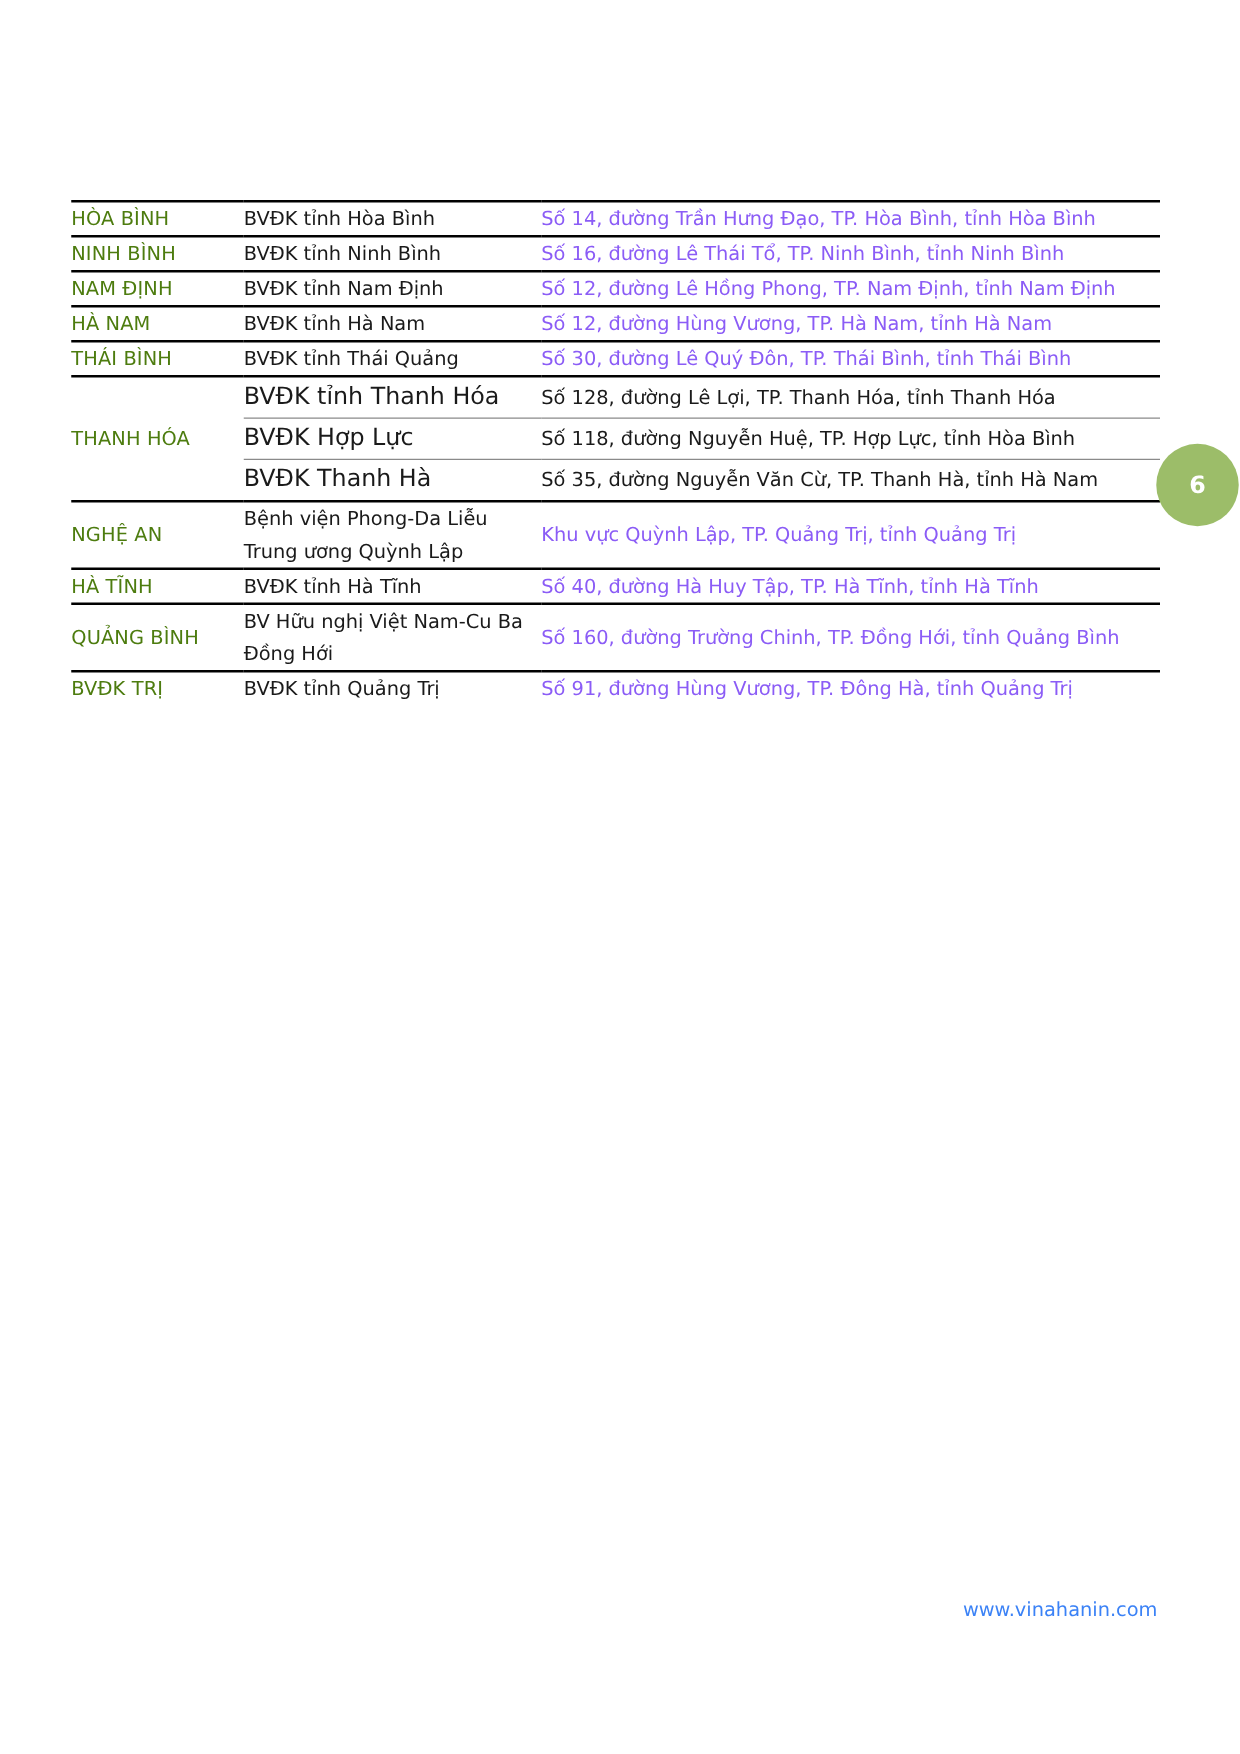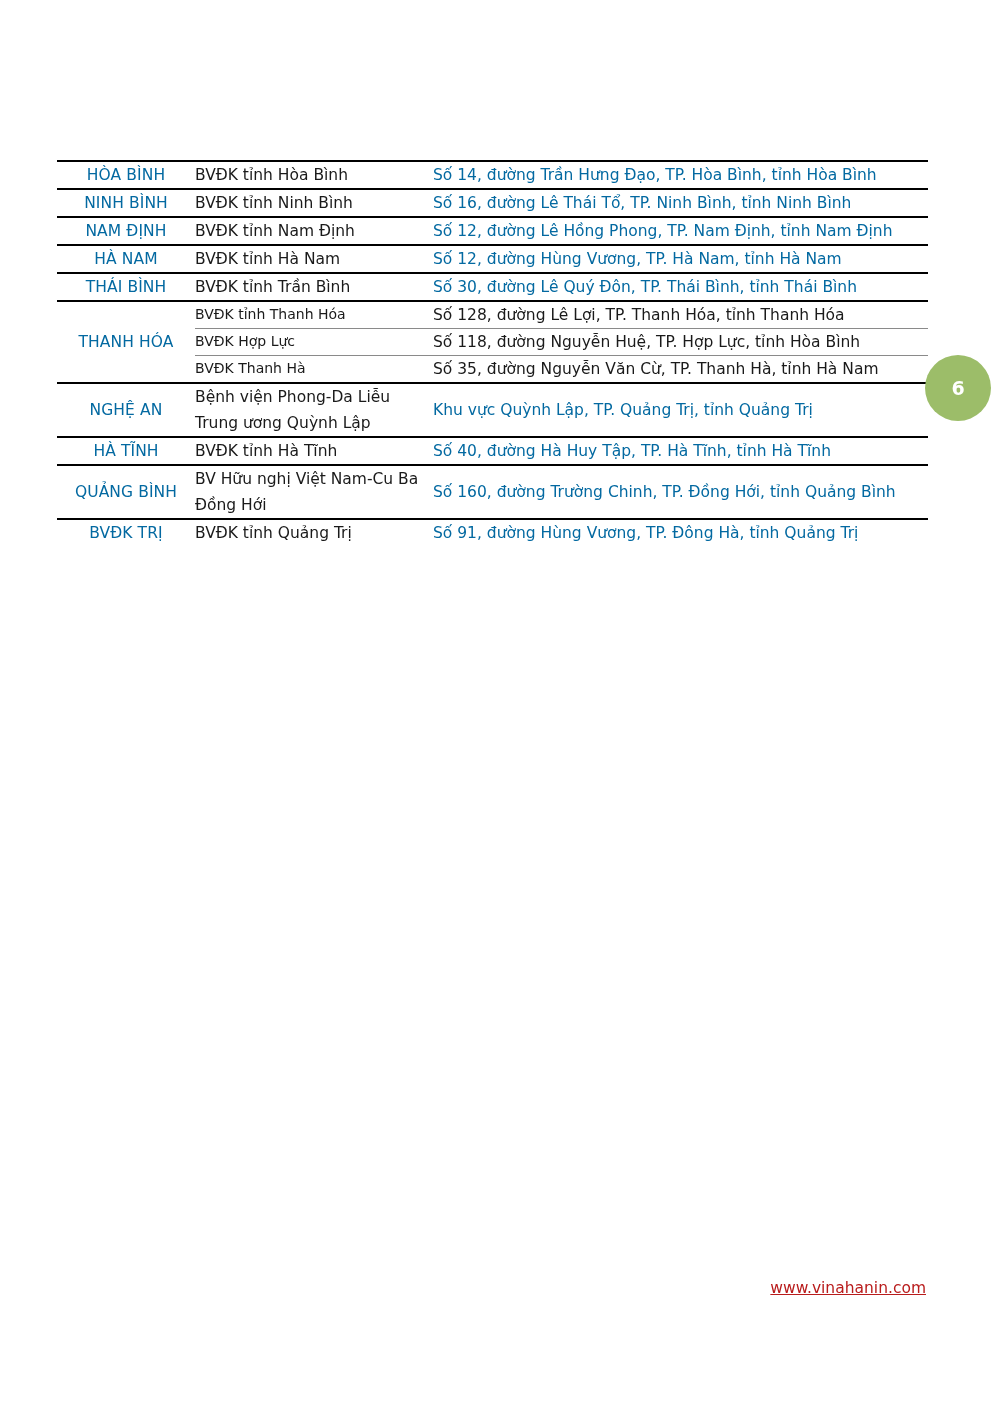--- a/index.html
+++ b/index.html
@@ -64,55 +64,54 @@
   .row-block.last {
     border-bottom: 2.2px solid #000000;
   }
 
   
   .cell-prov {
     width: 138px;
     padding: 14px 8px 14px 8px;
     font-size: 15.5px;
     line-height: 1.58;
-    color: #0369a1;
+    color: #4d7c0f;
     letter-spacing: 0.1px;
     vertical-align: middle;
-    text-align: center;
   }
   .cell-name {
     width: 238px;
     padding: 14px 10px 14px 9px;
     font-size: 15.5px;
     line-height: 1.68;
     color: #1a1a1a;
     border-left: 2.2px solid #000000;
     vertical-align: middle;
   }
   .cell-addr {
     padding: 14px 12px 14px 10px;
     font-size: 15.5px;
     line-height: 1.68;
-    color: #0369a1;
+    color: #8b5cf6;
     vertical-align: middle;
   }
 
   
   .sub-table {
     width: 100%;
     border-collapse: collapse;
     table-layout: fixed;
   }
   .sub-table td { padding: 0; border: none; }
   .sub-table tr + tr td { border-top: 1px solid #8a8a8a; }
 
   .sub-name {
     width: 238px;
     padding: 14px 10px 14px 9px;
-    font-size: 14px;
+    font-size: 19px;
     line-height: 1.68;
     color: #1a1a1a;
     vertical-align: middle;
   }
   .sub-addr {
     padding: 14px 12px 14px 10px;
     font-size: 15.5px;
     line-height: 1.68;
     color: #1a1a1a;
     vertical-align: middle;
@@ -129,22 +128,21 @@
   .footer {
     position: absolute;
     left: 57px;
     top: 1278px;
     width: 871px;
     text-align: right;
     padding-right: 2px;
   }
   .footer-link {
     font-size: 15.5px;
-    color: #b91c1c;
-    text-decoration: underline;
+    color: #3b82f6;
     font-family: "DejaVu Sans", "Liberation Sans", sans-serif;
     margin-top: 24px;
   }
 </style>
 </head>
 <body>
 
 <div class="page">
 
   <div class="page-badge">6</div>
@@ -166,21 +164,21 @@
           <td class="cell-name">BVĐK tỉnh Nam Định</td>
           <td class="cell-addr">Số 12, đường Lê Hồng Phong, TP. Nam Định, tỉnh Nam Định</td>
         </tr>
         <tr class="row-block">
           <td class="cell-prov">HÀ NAM</td>
           <td class="cell-name">BVĐK tỉnh Hà Nam</td>
           <td class="cell-addr">Số 12, đường Hùng Vương, TP. Hà Nam, tỉnh Hà Nam</td>
         </tr>
         <tr class="row-block">
           <td class="cell-prov">THÁI BÌNH</td>
-          <td class="cell-name">BVĐK tỉnh Trần Bình</td>
+          <td class="cell-name">BVĐK tỉnh Thái Quảng</td>
           <td class="cell-addr">Số 30, đường Lê Quý Đôn, TP. Thái Bình, tỉnh Thái Bình</td>
         </tr>
         <tr class="row-block">
           <td class="cell-prov">THANH HÓA</td>
           <td class="merged-host" colspan="2">
             <table class="sub-table">
               <tbody>
                 <tr>
                   <td class="sub-name">BVĐK tỉnh Thanh Hóa</td>
                   <td class="sub-addr">Số 128, đường Lê Lợi, TP. Thanh Hóa, tỉnh Thanh Hóa</td>

